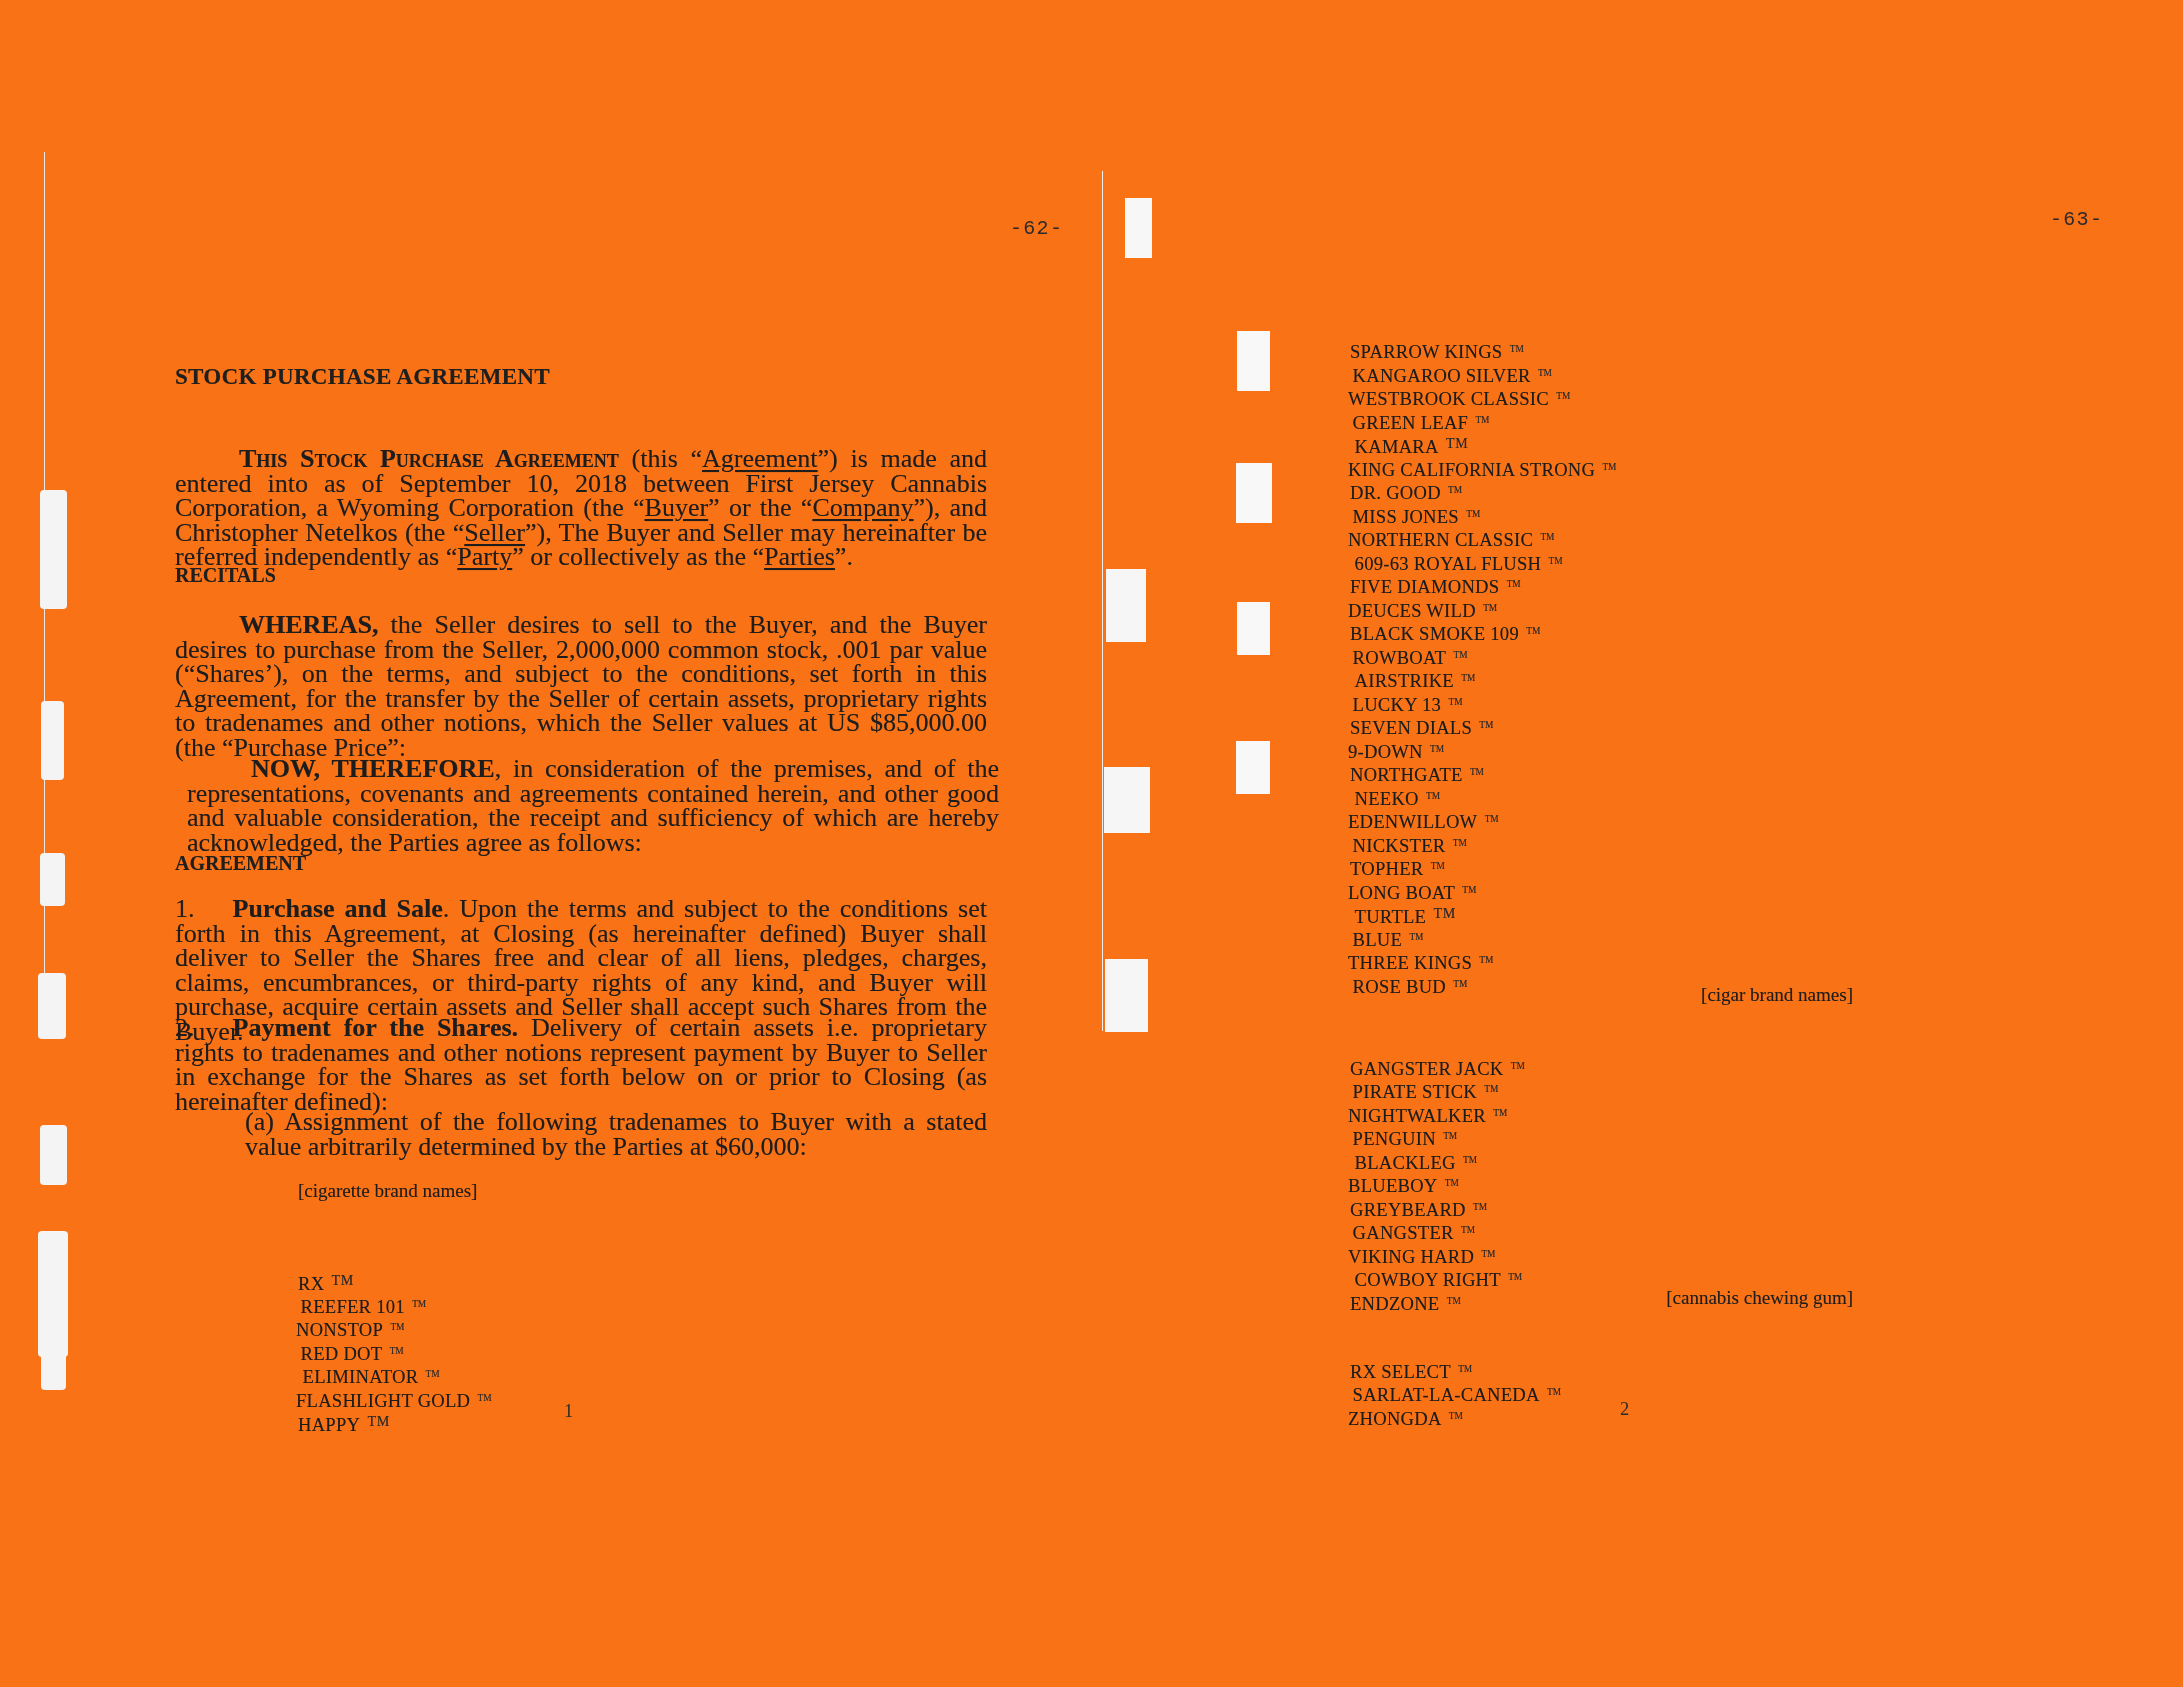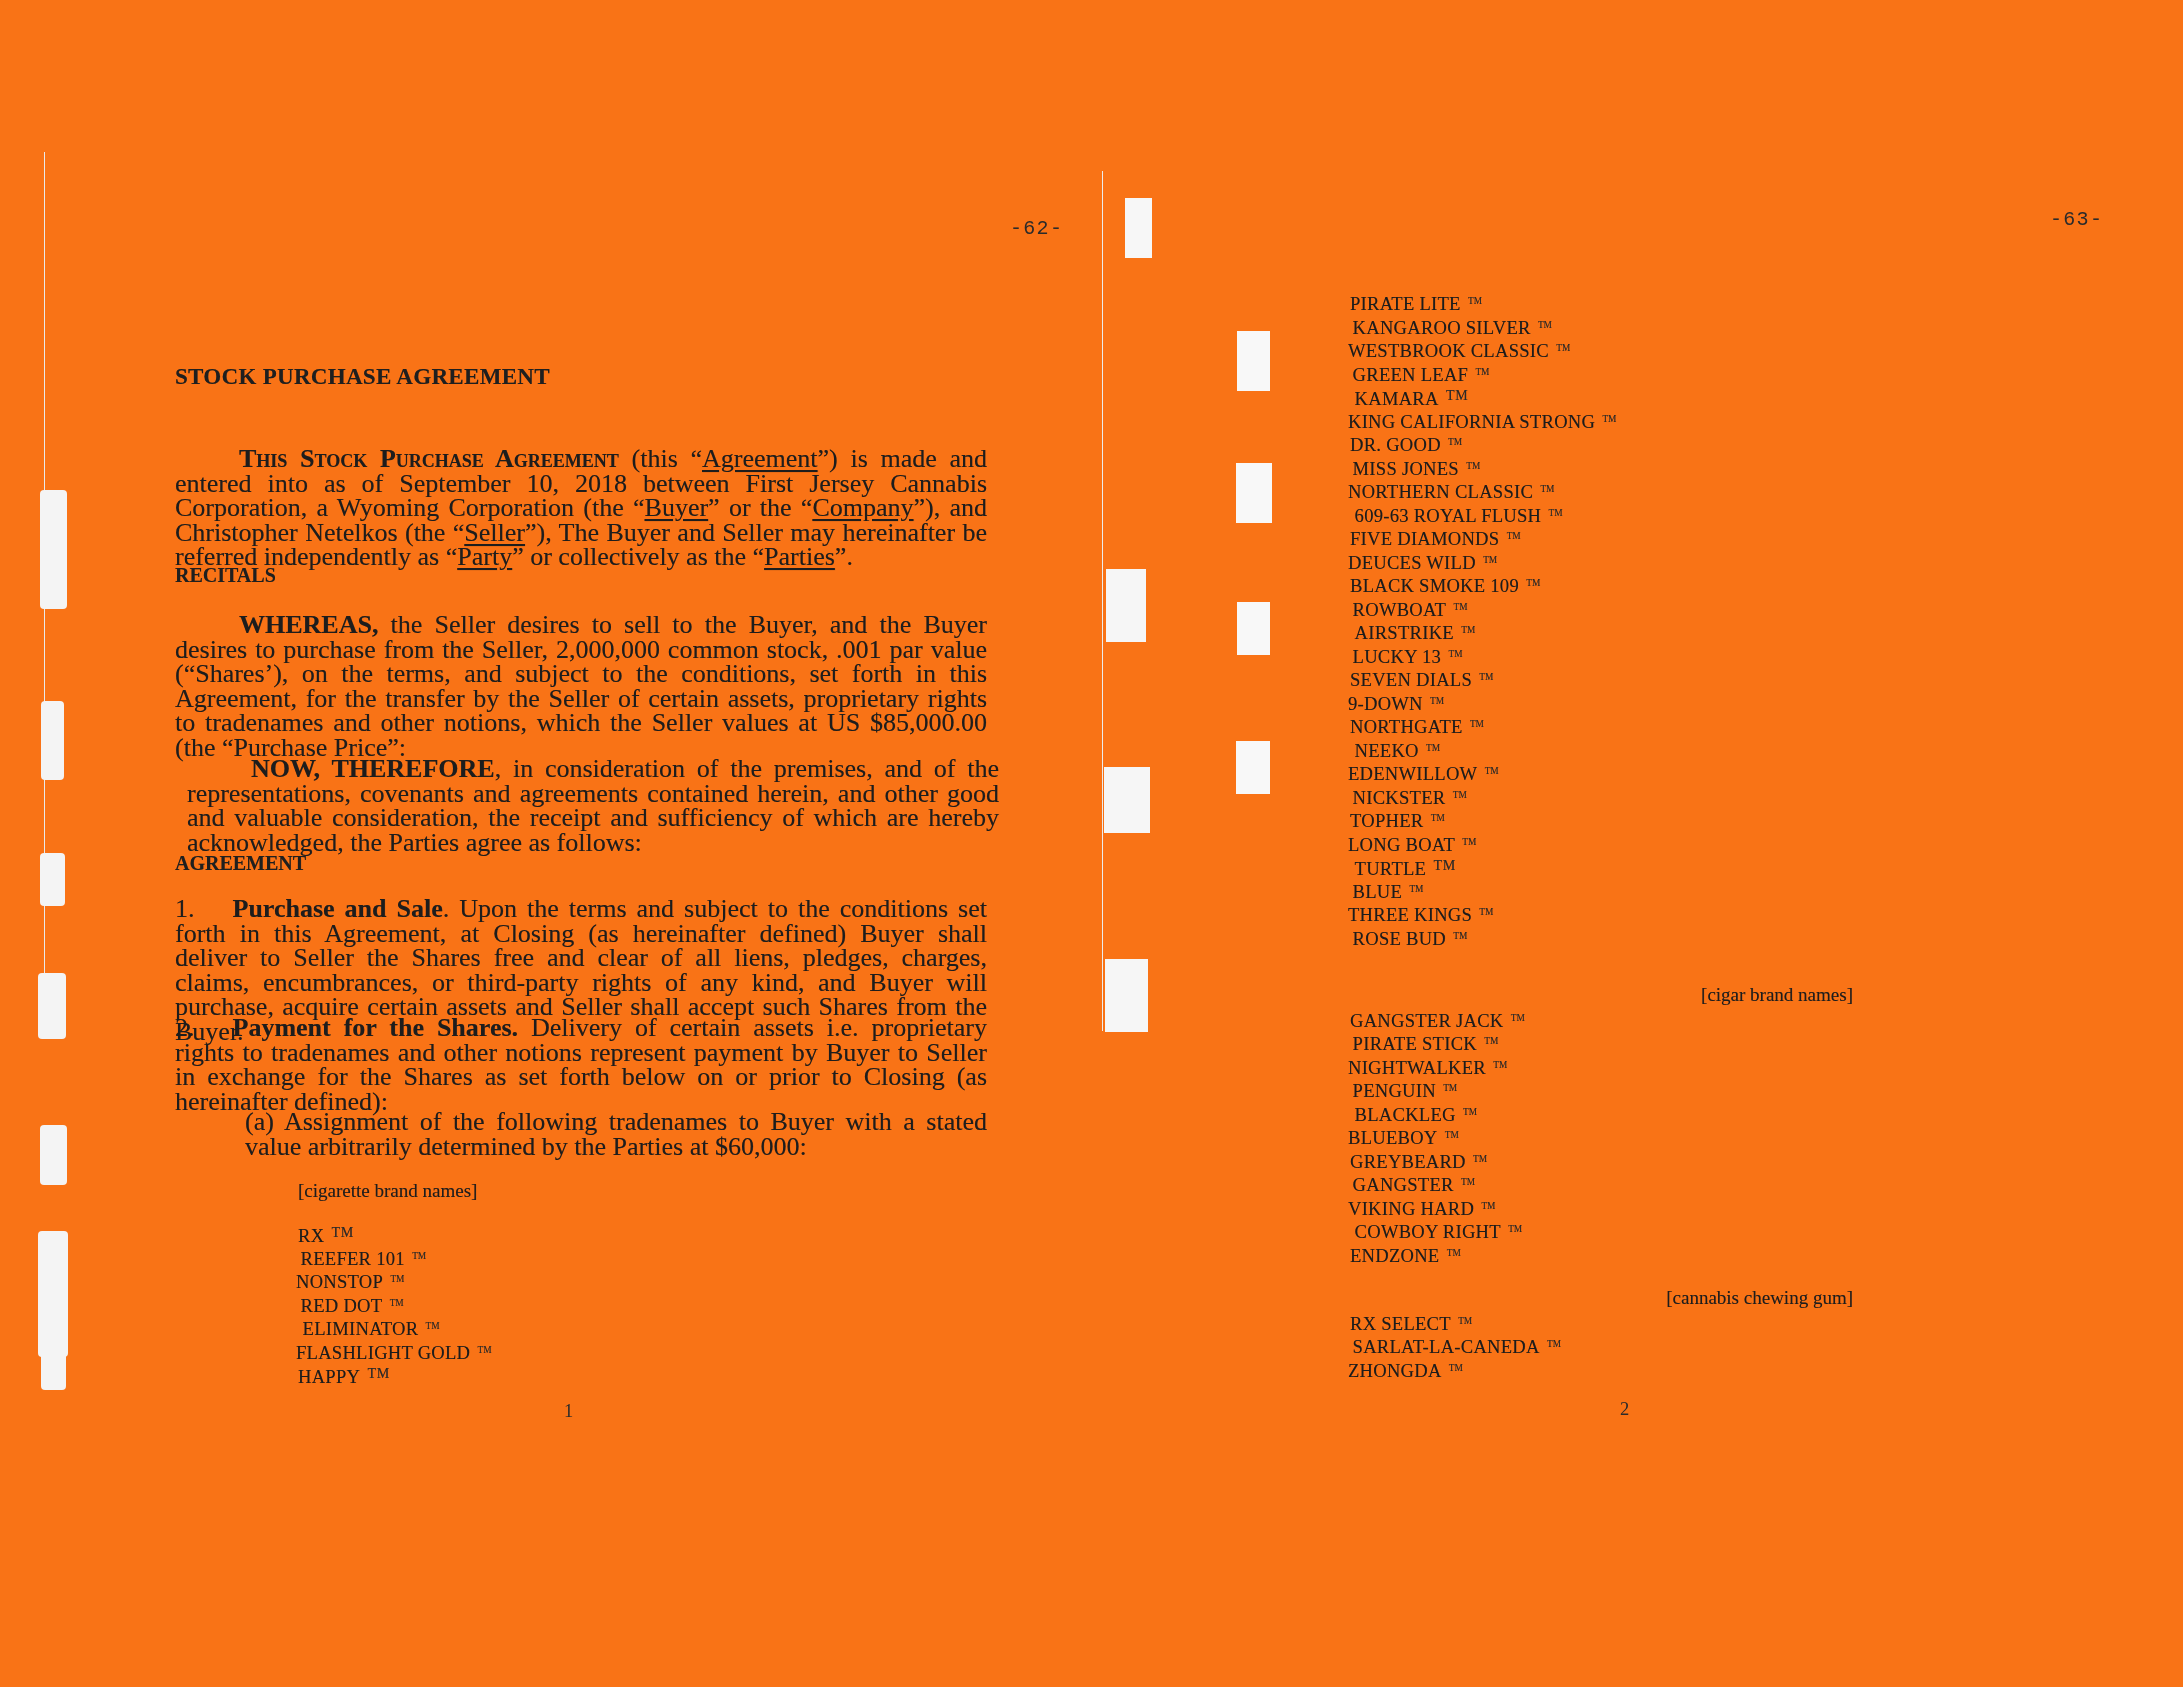--- a/index.html
+++ b/index.html
@@ -65,21 +65,21 @@
   .label{font-size:19px;color:#1d1d1d;
          text-shadow:0.2px 0.2px 0.3px rgba(30,30,30,.4);}
   .lbl-cig{position:absolute;left:298px;top:1180px;}
 
   .brandlist .brand{height:23.5px;line-height:23.5px;white-space:nowrap;
         font-size:18.5px;letter-spacing:0.3px;color:#1c1c1c;
         text-shadow:0.2px 0.2px 0.3px rgba(30,30,30,.45);}
   .brandlist .brand:nth-child(2n){margin-left:2.6px;}
   .brandlist .brand:nth-child(3n){margin-left:-2px;}
   .brandlist .brand:nth-child(5n){margin-left:4.6px;}
-  .tmmark{display:inline-block;margin-left:7.3px;color:#2a2a2a;}
+  .tmmark{display:inline-block;margin-left:7.3px;color:#2a2a2a;margin-top:48px;}
   .tm-sm{font-size:9.3px;vertical-align:6px;letter-spacing:0;}
   .tm-lg{font-size:14px;vertical-align:5.3px;letter-spacing:0.7px;}
 
   .bl-left{position:absolute;left:298px;top:1221px;}
 
   .brandcol{position:absolute;left:1350px;top:290px;width:503px;}
   .brandcol .label{height:23.5px;line-height:23.5px;padding-left:8px;text-align:right;}
   .lbl-cigar{margin-top:35px;}
   .lbl-gum{margin-top:21px;}
 </style>
@@ -140,21 +140,21 @@
       </div>
 
     <div class="pgnum pn1">1</div>
   </div>
 
   <div>
     <div class="pg-header hdr63">-63-</div>
 
     <div class="brandcol">
       <div class="brandlist">
-          <div class="brand"><span class="bn">PIRATE LITE</span><span class="tmmark tm-sm">TM</span></div>
+          <div class="brand"><span class="bn">SPARROW KINGS</span><span class="tmmark tm-sm">TM</span></div>
           <div class="brand"><span class="bn">KANGAROO SILVER</span><span class="tmmark tm-sm">TM</span></div>
           <div class="brand"><span class="bn">WESTBROOK CLASSIC</span><span class="tmmark tm-sm">TM</span></div>
           <div class="brand"><span class="bn">GREEN LEAF</span><span class="tmmark tm-sm">TM</span></div>
           <div class="brand"><span class="bn">KAMARA</span><span class="tmmark tm-lg">TM</span></div>
           <div class="brand"><span class="bn">KING CALIFORNIA STRONG</span><span class="tmmark tm-sm">TM</span></div>
           <div class="brand"><span class="bn">DR. GOOD</span><span class="tmmark tm-sm">TM</span></div>
           <div class="brand"><span class="bn">MISS JONES</span><span class="tmmark tm-sm">TM</span></div>
           <div class="brand"><span class="bn">NORTHERN CLASSIC</span><span class="tmmark tm-sm">TM</span></div>
           <div class="brand"><span class="bn">609-63 ROYAL FLUSH</span><span class="tmmark tm-sm">TM</span></div>
           <div class="brand"><span class="bn">FIVE DIAMONDS</span><span class="tmmark tm-sm">TM</span></div>

